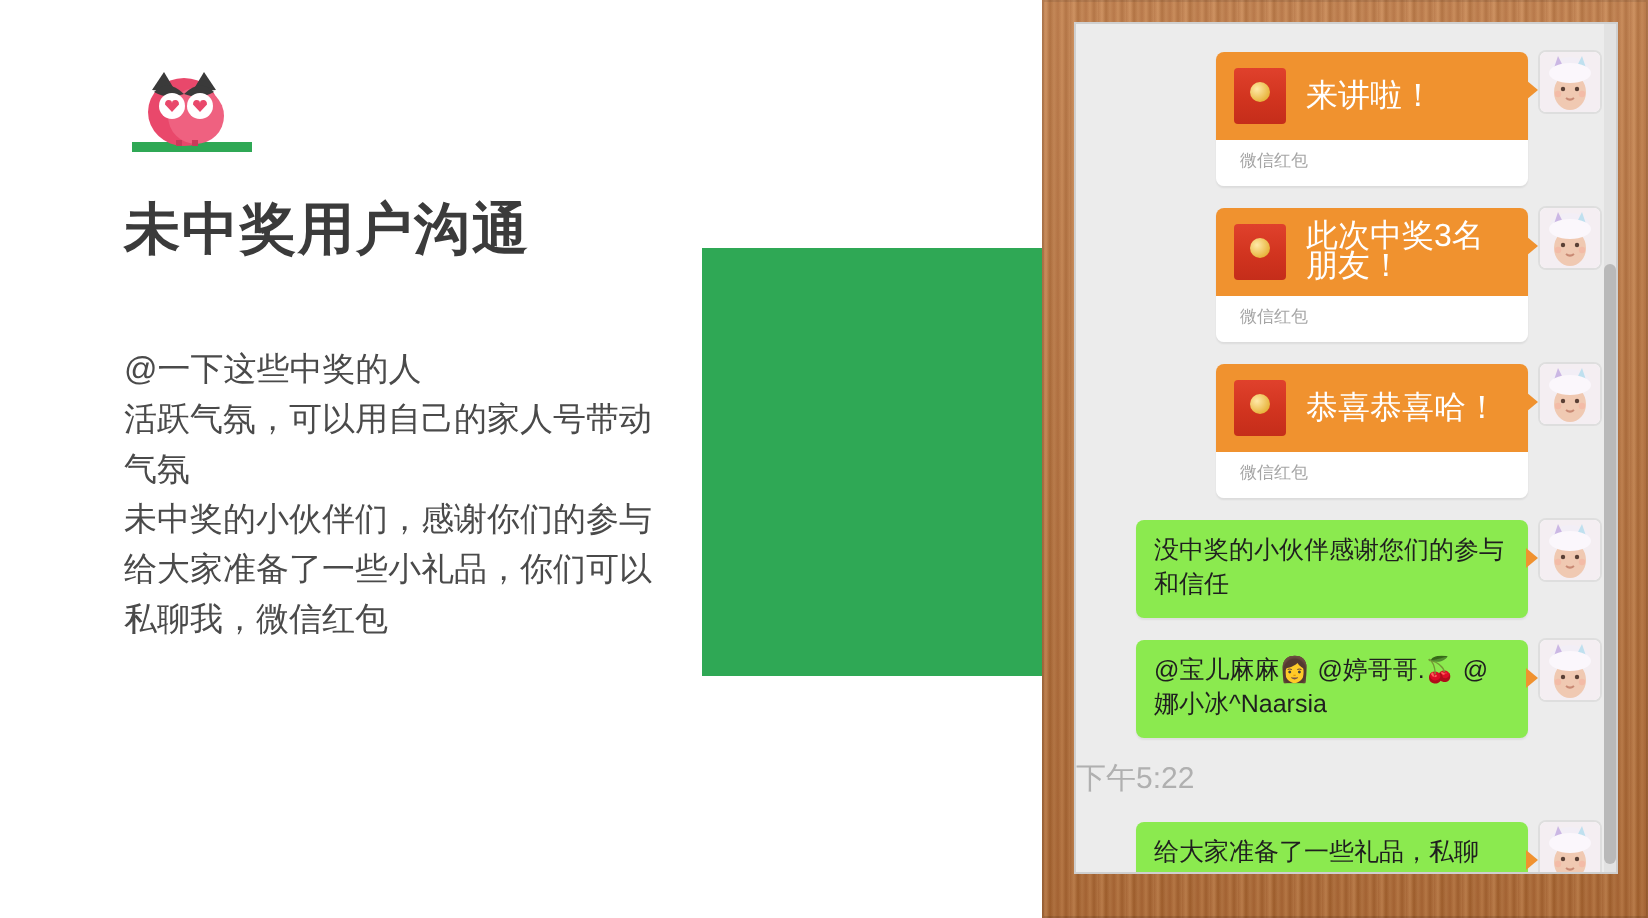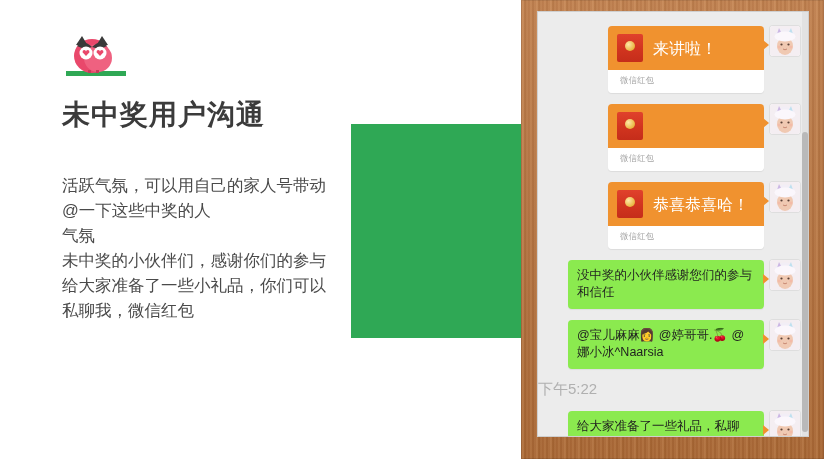--- a/index.html
+++ b/index.html
@@ -234,22 +234,22 @@
       <path d="M38 26 L34.5 22.3 Q34.5 20 36.3 20 Q38 20 38 21.6 Q38 20 39.7 20 Q41.5 20 41.5 22.3 Z" fill="#E9486B"></path>
 
       <rect x="26" y="40" width="3" height="3" fill="#c93a5a"></rect>
       <rect x="34" y="40" width="3" height="3" fill="#c93a5a"></rect>
     </svg>
   </div>
 
   <div id="page-title">未中奖用户沟通</div>
 
   <div id="body-copy">
+    <div class="line">@一下这些中奖的人</div>
     <div class="line">活跃气氛，可以用自己的家人号带动</div>
-    <div class="line">@一下这些中奖的人</div>
     <div class="line">气氛</div>
     <div class="line">未中奖的小伙伴们，感谢你们的参与</div>
     <div class="line">给大家准备了一些小礼品，你们可以</div>
     <div class="line">私聊我，微信红包</div>
   </div>
 </div>
 
 <div id="green-block"></div>
 
 <div id="wood-frame">
@@ -283,20 +283,21 @@
             <circle cx="21" cy="21" r="1.6" fill="#f4b5a3" opacity="0.7"></circle>
           </svg>
         </div>
       </div>
 
       <div class="msg-row">
         <div class="bubble-wrap">
           <div class="redpacket">
             <div class="rp-top">
               <span class="rp-icon"></span>
+              <span class="rp-text">此次中奖3名朋友！</span>
             </div>
             <div class="rp-bottom">微信红包</div>
           </div>
           <span class="tail-right"></span>
         </div>
         <div class="avatar">
           <svg viewBox="0 0 30 30" width="30" height="30" xmlns="http://www.w3.org/2000/svg">
             <rect width="30" height="30" fill="#f4eef2"></rect>
             <ellipse cx="15" cy="9" rx="10" ry="6.5" fill="#f2eef6"></ellipse>
             <path d="M7 8 L9 2 L12 8 Z" fill="#cbb7e4"></path>

